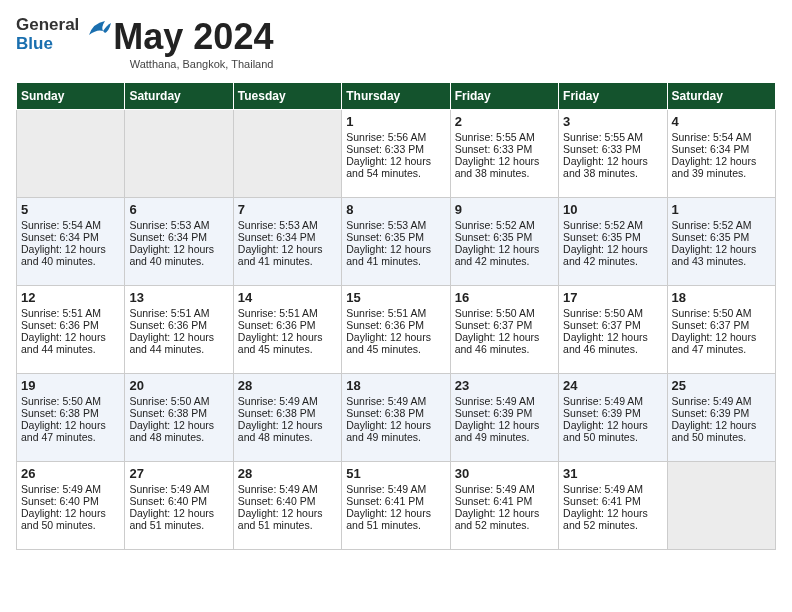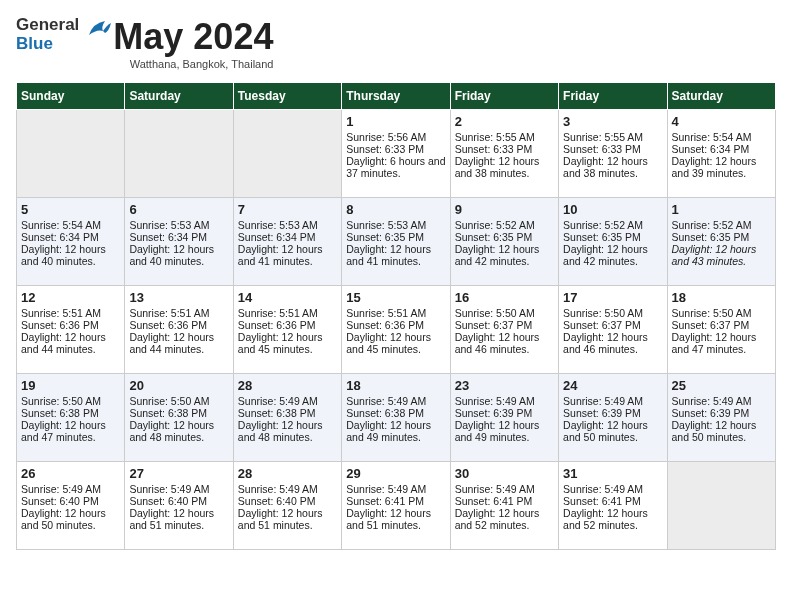--- a/index.html
+++ b/index.html
@@ -111,21 +111,21 @@
   </thead>
   <tbody id="calendar-body">
       <tr>
         <td class="cell-empty"></td>
         <td class="cell-empty"></td>
         <td class="cell-empty"></td>
         <td>
           <span class="day-num">1</span>
           <span style="display: block;">Sunrise: 5:56 AM</span>
           <span style="display: block;">Sunset: 6:33 PM</span>
-          <span style="display: block;">Daylight: 6 hours and 37 minutes.</span>
+          <span style="display: block;">Daylight: 12 hours and 54 minutes.</span>
         </td>
         <td>
           <span class="day-num">2</span>
           <span style="display: block;">Sunrise: 5:55 AM</span>
           <span style="display: block;">Sunset: 6:33 PM</span>
           <span style="display: block;">Daylight: 12 hours and 38 minutes.</span>
         </td>
         <td>
           <span class="day-num">3</span>
           <span style="display: block;">Sunrise: 5:55 AM</span>
@@ -173,21 +173,21 @@
         <td>
           <span class="day-num">10</span>
           <span style="display: block;">Sunrise: 5:52 AM</span>
           <span style="display: block;">Sunset: 6:35 PM</span>
           <span style="display: block;">Daylight: 12 hours and 42 minutes.</span>
         </td>
         <td>
           <span class="day-num">1</span>
           <span style="display: block;">Sunrise: 5:52 AM</span>
           <span style="display: block;">Sunset: 6:35 PM</span>
-          <span style="display: block; font-style: italic;">Daylight: 12 hours and 43 minutes.</span>
+          <span style="display: block;">Daylight: 12 hours and 43 minutes.</span>
         </td>
       </tr>
       <tr>
         <td>
           <span class="day-num">12</span>
           <span style="display: block;">Sunrise: 5:51 AM</span>
           <span style="display: block;">Sunset: 6:36 PM</span>
           <span style="display: block;">Daylight: 12 hours and 44 minutes.</span>
         </td>
         <td>
@@ -284,21 +284,21 @@
           <span style="display: block;">Sunset: 6:40 PM</span>
           <span style="display: block;">Daylight: 12 hours and 51 minutes.</span>
         </td>
         <td>
           <span class="day-num">28</span>
           <span style="display: block;">Sunrise: 5:49 AM</span>
           <span style="display: block;">Sunset: 6:40 PM</span>
           <span style="display: block;">Daylight: 12 hours and 51 minutes.</span>
         </td>
         <td>
-          <span class="day-num">29</span>
+          <span class="day-num">51</span>
           <span style="display: block;">Sunrise: 5:49 AM</span>
           <span style="display: block;">Sunset: 6:41 PM</span>
           <span style="display: block;">Daylight: 12 hours and 51 minutes.</span>
         </td>
         <td>
           <span class="day-num">30</span>
           <span style="display: block;">Sunrise: 5:49 AM</span>
           <span style="display: block;">Sunset: 6:41 PM</span>
           <span style="display: block;">Daylight: 12 hours and 52 minutes.</span>
         </td>

